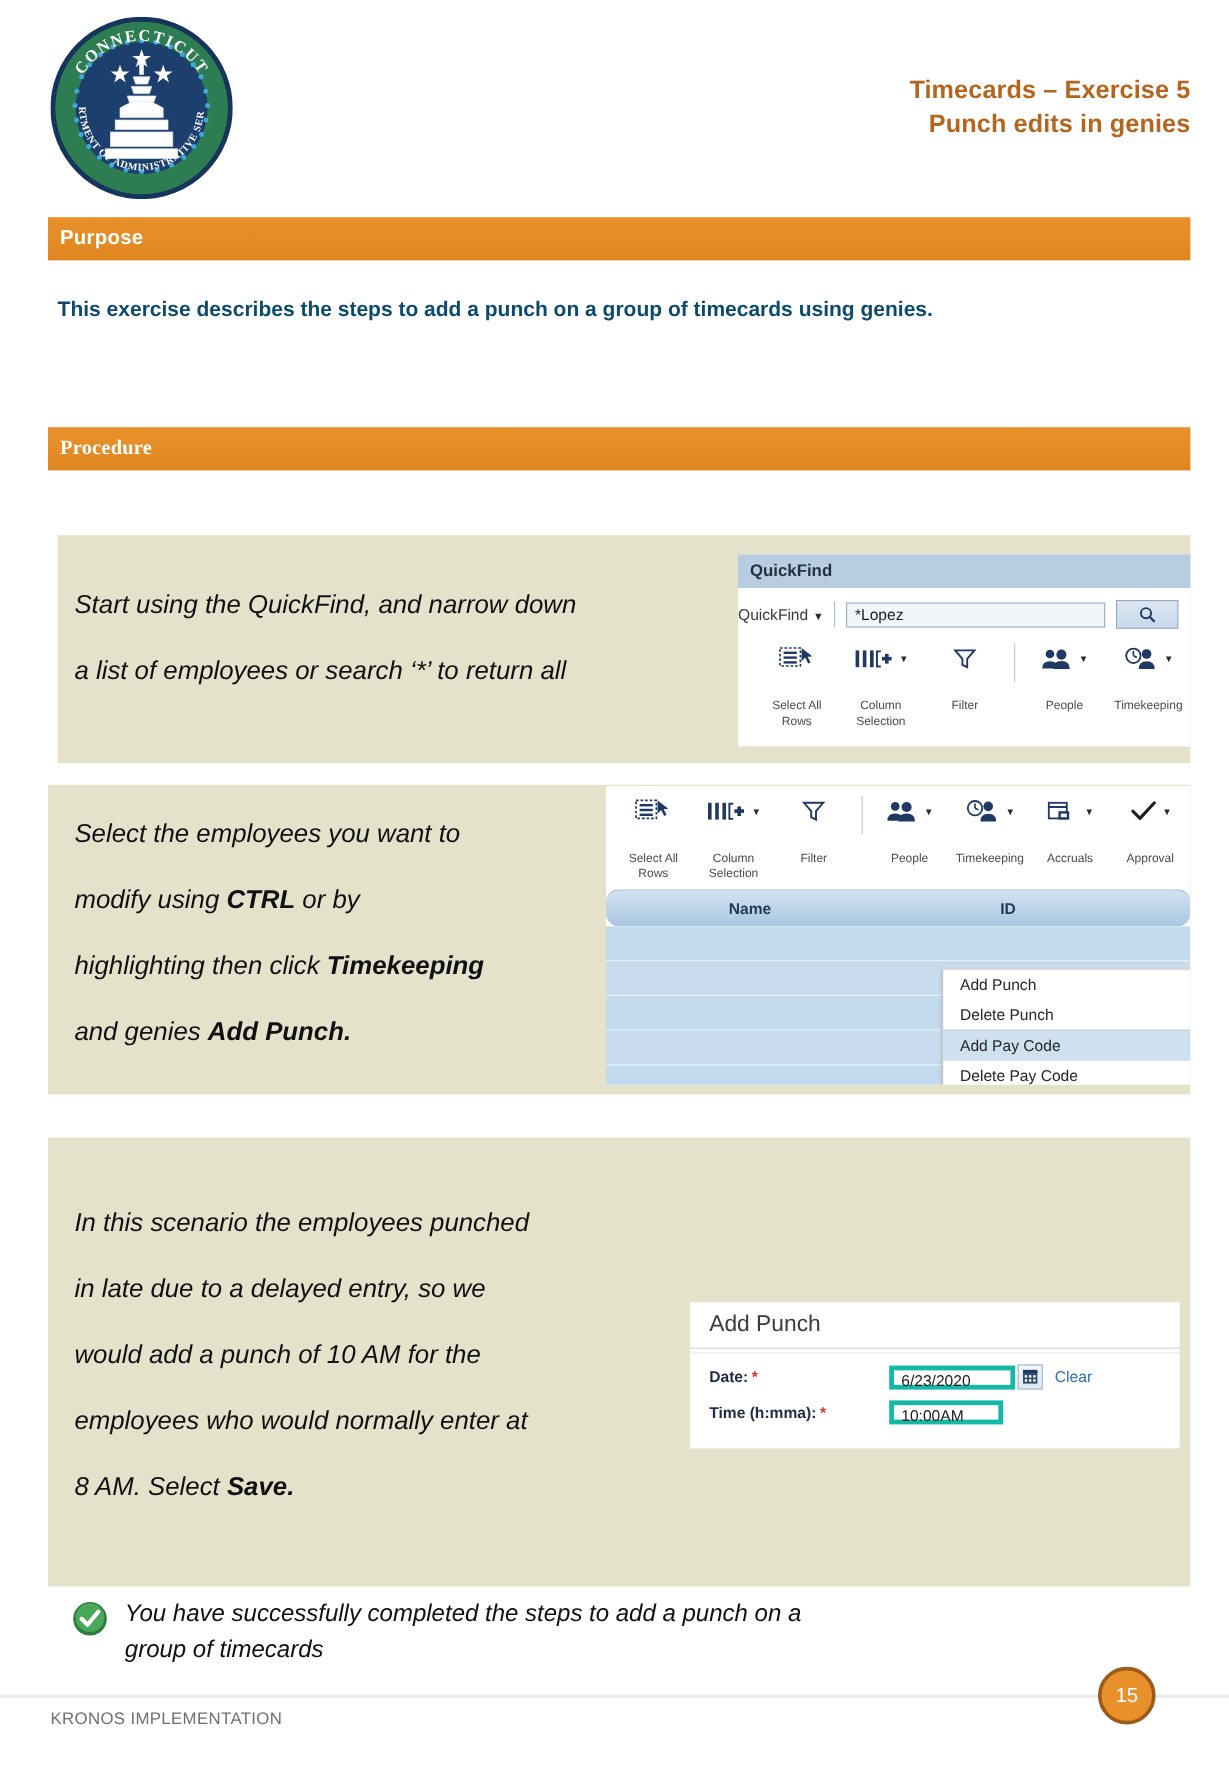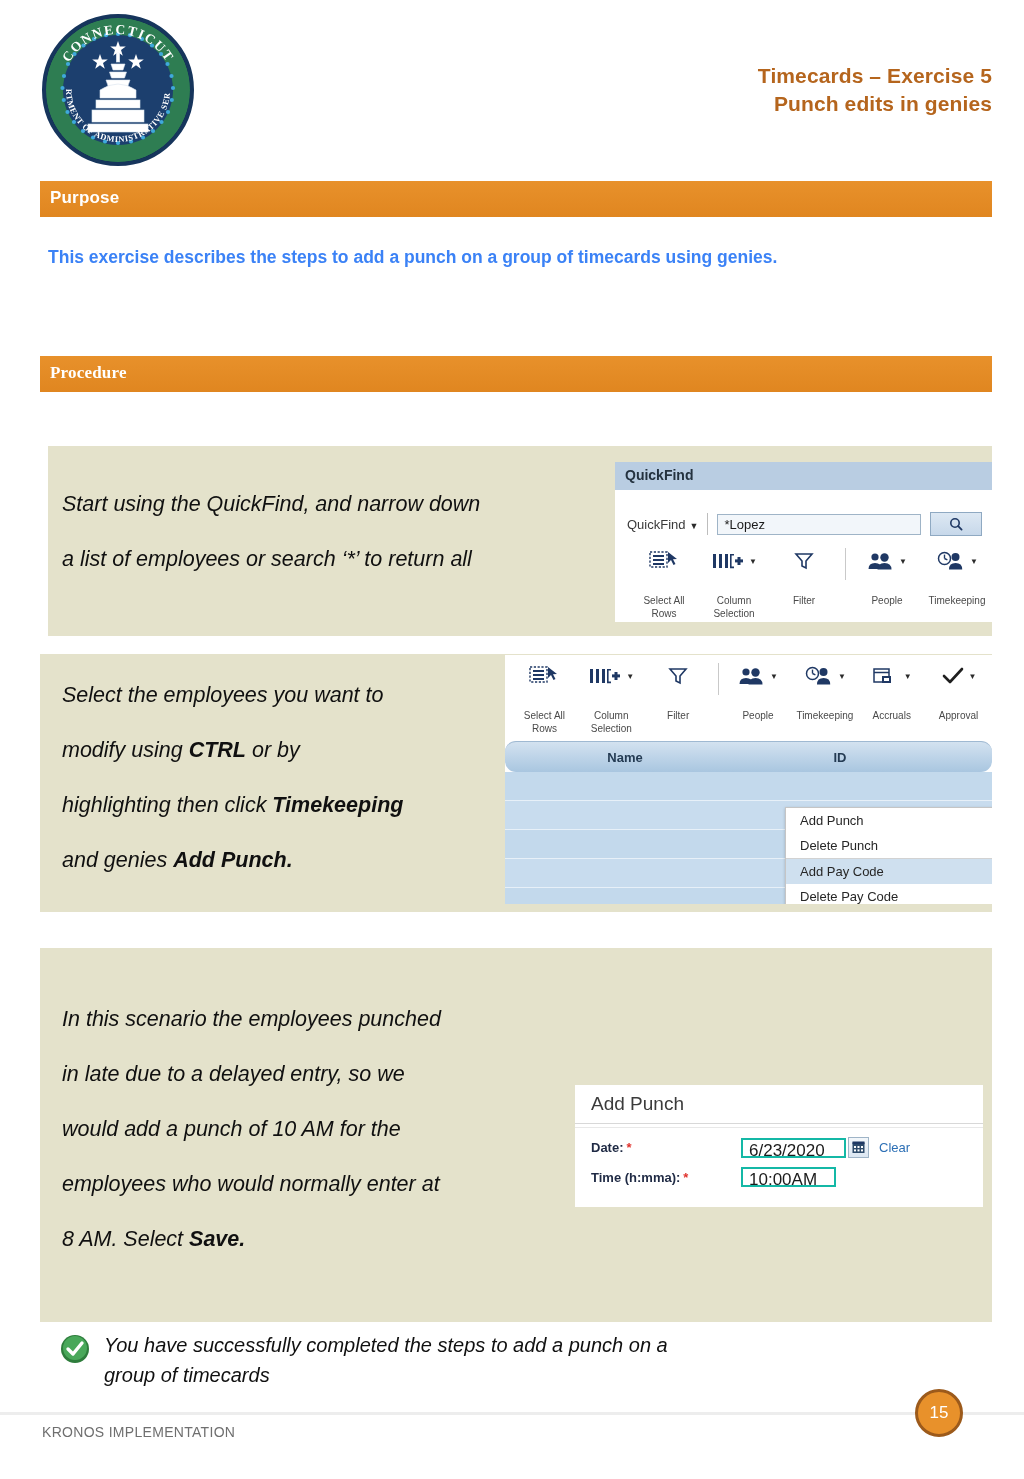--- a/index.html
+++ b/index.html
@@ -24,21 +24,21 @@
     background:linear-gradient(180deg,#E8912B 0%,#E08620 100%);}
   .barband span{
     display:block;color:#ffffff;font-weight:bold;font-size:17px;
     padding:7px 0 0 10px;letter-spacing:.2px;
   }
   #bar-purpose{top:181px;}
   #bar-procedure{top:356px;font-family:Liberation Serif, serif;}
 
   .purpose-text{
     position:absolute;left:48px;top:247px;width:950px;
-    color:#3b82f6;font-weight:bold;font-size:17.5px;
+    color:#0c4a6e;font-weight:bold;font-size:17.5px;
   }
 
   
   .panel{position:absolute;background:#E4E2CB;}
   #panel-1{left:48px;top:446px;width:944px;height:190px;}
   #panel-2{left:40px;top:654px;width:952px;height:258px;}
   #panel-3{left:40px;top:948px;width:952px;height:374px;}
 
   .steptext{
     position:absolute;color:#101010;font-size:21.5px;line-height:55px;font-style:italic;
@@ -49,21 +49,21 @@
   .steptext b{font-weight:bold;}
 
   
   .shot{position:absolute;background:#ffffff;}
   #shot-quickfind{left:615px;top:462px;width:377px;height:160px;}
   .qf-titlebar{height:28px;background:#B9CDE2;}
   .qf-titlebar span{
     display:block;font-weight:bold;font-size:14px;color:#24323F;
     padding:5px 0 0 10px;
   }
-  .qf-row{display:flex;align-items:center;padding:10px 10px 0 12px;margin-top:12px;}
+  .qf-row{display:flex;align-items:center;padding:10px 10px 0 0;}
   .qf-drop{font-size:13px;color:#3A3A3A;white-space:nowrap;}
   .qf-caret{display:inline-block;margin-left:4px;font-size:9px;color:#2B2B2B;}
   .qf-div{width:1px;height:22px;background:#BDBDBD;margin:0 9px;}
   .qf-input{
     flex:1;height:21px;border:1px solid #9FB4C7;background:#F2F6FA;
     font-size:13px;color:#1b1b1b;padding:2px 0 0 6px;box-sizing:border-box;
   }
   .qf-searchbtn{
     width:50px;height:22px;margin-left:9px;border:1px solid #8FA9C2;
     background:linear-gradient(180deg,#DDE8F3 0%,#C7D8EA 100%);
@@ -105,21 +105,21 @@
   #shot-addpunch{left:575px;top:1085px;width:408px;height:122px;}
   .ap-title{
     font-size:19px;color:#3B3B3B;padding:8px 0 0 16px;
   }
   .ap-rule{height:1px;background:#D8D8D8;margin:8px 0 0 0;}
   .ap-rule2{height:1px;background:#E8E8E8;margin:3px 0 0 0;}
   .ap-row{display:flex;align-items:center;padding:9px 0 0 16px;}
   .ap-lbl{font-size:13px;color:#1F2A44;font-weight:bold;width:150px;}
   .ap-lbl .req{color:#E0322C;font-weight:bold;margin-left:3px;}
   .ap-input{
-    height:20px;border:2px solid #14b8a6;background:#ffffff;font-size:17px;
+    height:20px;border:4px solid #14b8a6;background:#ffffff;font-size:13px;
     color:#1b1b1b;padding:1px 4px 0 6px;box-sizing:border-box;
   }
   .ap-cal{width:19px;height:19px;margin-left:2px;
     background:linear-gradient(180deg,#F3F7FB 0%,#DCE7F2 100%);
     border:1px solid #9FB4C7;display:flex;align-items:center;justify-content:center;}
   .ap-clear{font-size:13px;color:#2C6FB5;margin-left:10px;}
 
   
   .success{position:absolute;left:60px;top:1330px;display:flex;align-items:flex-start;}
   .check-badge{width:30px;height:30px;flex:0 0 30px;margin-top:4px;}

